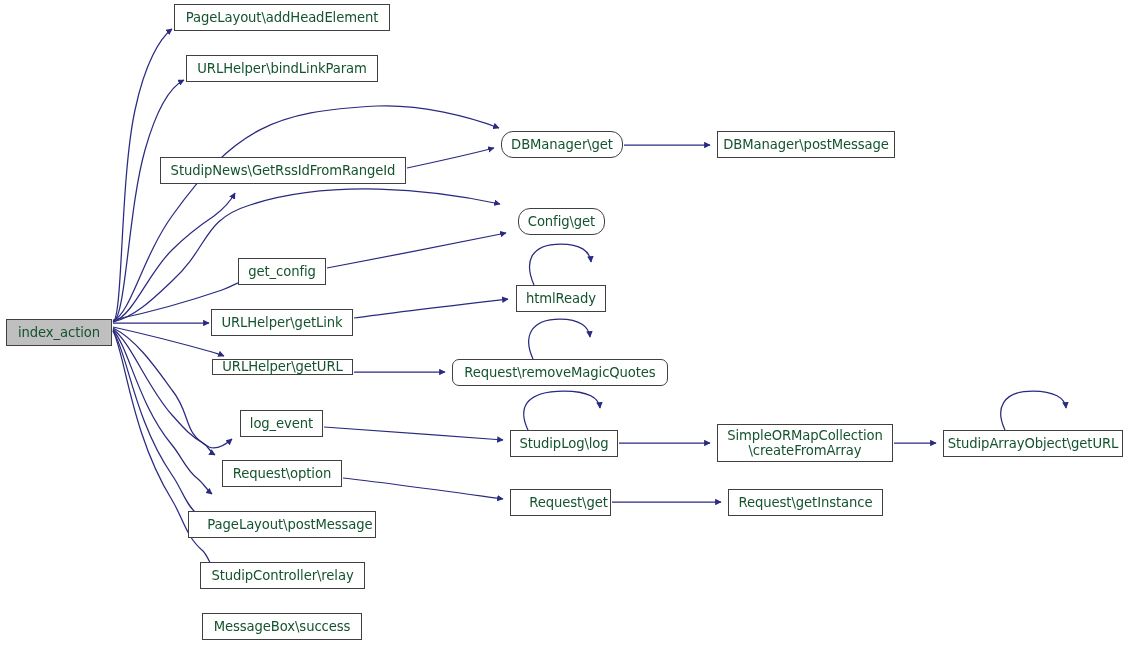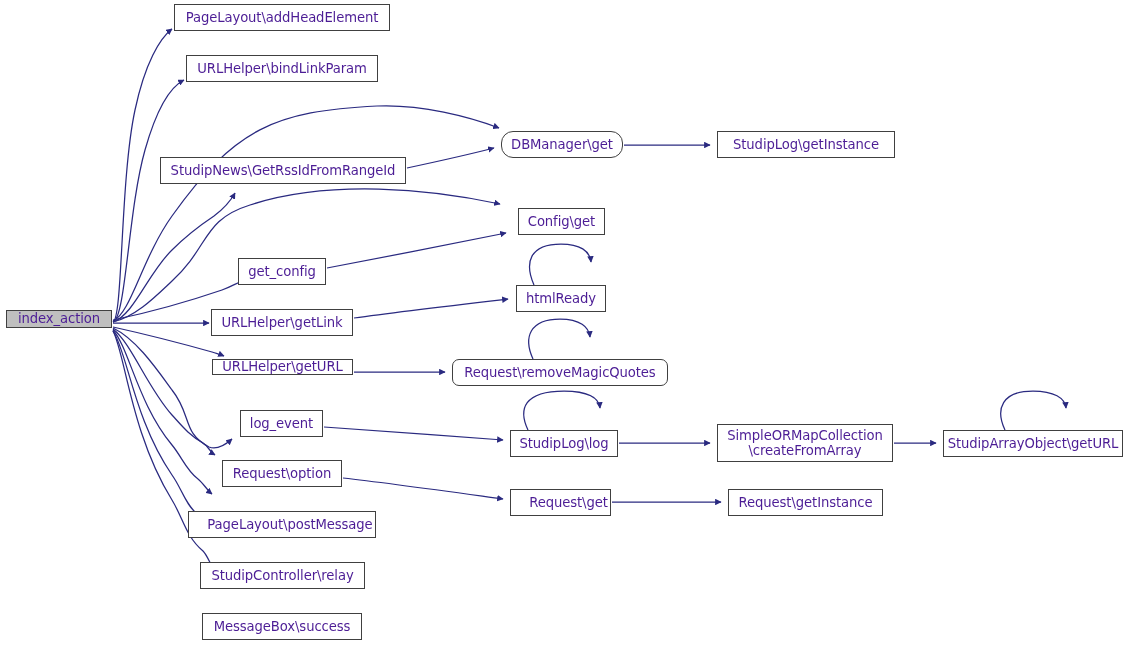--- a/index.html
+++ b/index.html
@@ -22,21 +22,21 @@
     left: 0;
     top: 0;
     width: 1128px;
     height: 645px;
   }
   .node {
     position: absolute;
     box-sizing: border-box;
     border: 1px solid #404040;
     background: #ffffff;
-    color: #4c1d95;
+    color: #14532d;
     font-size: 13.2px;
     line-height: 1.18;
     display: flex;
     align-items: center;
     justify-content: center;
     text-align: center;
     white-space: pre;
     letter-spacing: -0.1px;
   }
   .node.root {
@@ -83,27 +83,27 @@
         <path d="M343,478 C 388,483 452,492 503,499" fill="none" stroke="#2a2a80" stroke-width="1.25" marker-end="url(#arrow)"></path>
         <path d="M612,502 L 721,502" fill="none" stroke="#2a2a80" stroke-width="1.25" marker-end="url(#arrow)"></path>
         <path d="M534,285 C 524,262 530,244 561,244 C 580,244 590,251 591,262" fill="none" stroke="#2a2a80" stroke-width="1.25" marker-end="url(#arrow)"></path>
         <path d="M533,359 C 523,337 530,319 560,319 C 580,319 589,327 590,337" fill="none" stroke="#2a2a80" stroke-width="1.25" marker-end="url(#arrow)"></path>
         <path d="M528,430 C 518,409 524,391 564,391 C 588,391 599,398 600,408" fill="none" stroke="#2a2a80" stroke-width="1.25" marker-end="url(#arrow)"></path>
         <path d="M1005,430 C 995,409 1002,391 1033,391 C 1054,391 1065,398 1066,408" fill="none" stroke="#2a2a80" stroke-width="1.25" marker-end="url(#arrow)"></path>
       </g>
   </svg>
 
   <div id="node-layer">
-      <div class="node root" style="left: 6px; top: 310px; width: 106px; height: 18px; text-align: center;">index_action</div>
+      <div class="node root" style="left: 6px; top: 319px; width: 106px; height: 27px; text-align: center;">index_action</div>
       <div class="node" style="left: 174px; top: 4px; width: 216px; height: 27px;">PageLayout\addHeadElement</div>
       <div class="node" style="left: 186px; top: 55px; width: 192px; height: 27px;">URLHelper\bindLinkParam</div>
       <div class="node" style="left: 501px; top: 131px; width: 122px; height: 27px; border-radius: 12px;">DBManager\get</div>
-      <div class="node" style="left: 717px; top: 131px; width: 178px; height: 27px;">StudipLog\getInstance</div>
+      <div class="node" style="left: 717px; top: 131px; width: 178px; height: 27px;">DBManager\postMessage</div>
       <div class="node" style="left: 160px; top: 157px; width: 246px; height: 27px;">StudipNews\GetRssIdFromRangeId</div>
-      <div class="node" style="left: 518px; top: 208px; width: 87px; height: 27px;">Config\get</div>
+      <div class="node" style="left: 518px; top: 208px; width: 87px; height: 27px; border-radius: 12px;">Config\get</div>
       <div class="node" style="left: 238px; top: 258px; width: 88px; height: 27px;">get_config</div>
       <div class="node" style="left: 516px; top: 285px; width: 90px; height: 27px;">htmlReady</div>
       <div class="node" style="left: 211px; top: 309px; width: 142px; height: 27px;">URLHelper\getLink</div>
       <div class="node" style="left: 212px; top: 359px; width: 141px; height: 16px;">URLHelper\getURL</div>
       <div class="node" style="left: 452px; top: 359px; width: 216px; height: 27px; border-radius: 7px;">Request\removeMagicQuotes</div>
       <div class="node" style="left: 240px; top: 410px; width: 83px; height: 27px;">log_event</div>
       <div class="node two-line" style="left: 717px; top: 424px; width: 176px; height: 38px;">SimpleORMapCollection
 \createFromArray</div>
       <div class="node" style="left: 943px; top: 430px; width: 180px; height: 27px;">StudipArrayObject\getURL</div>
       <div class="node" style="left: 510px; top: 430px; width: 108px; height: 27px;">StudipLog\log</div>

